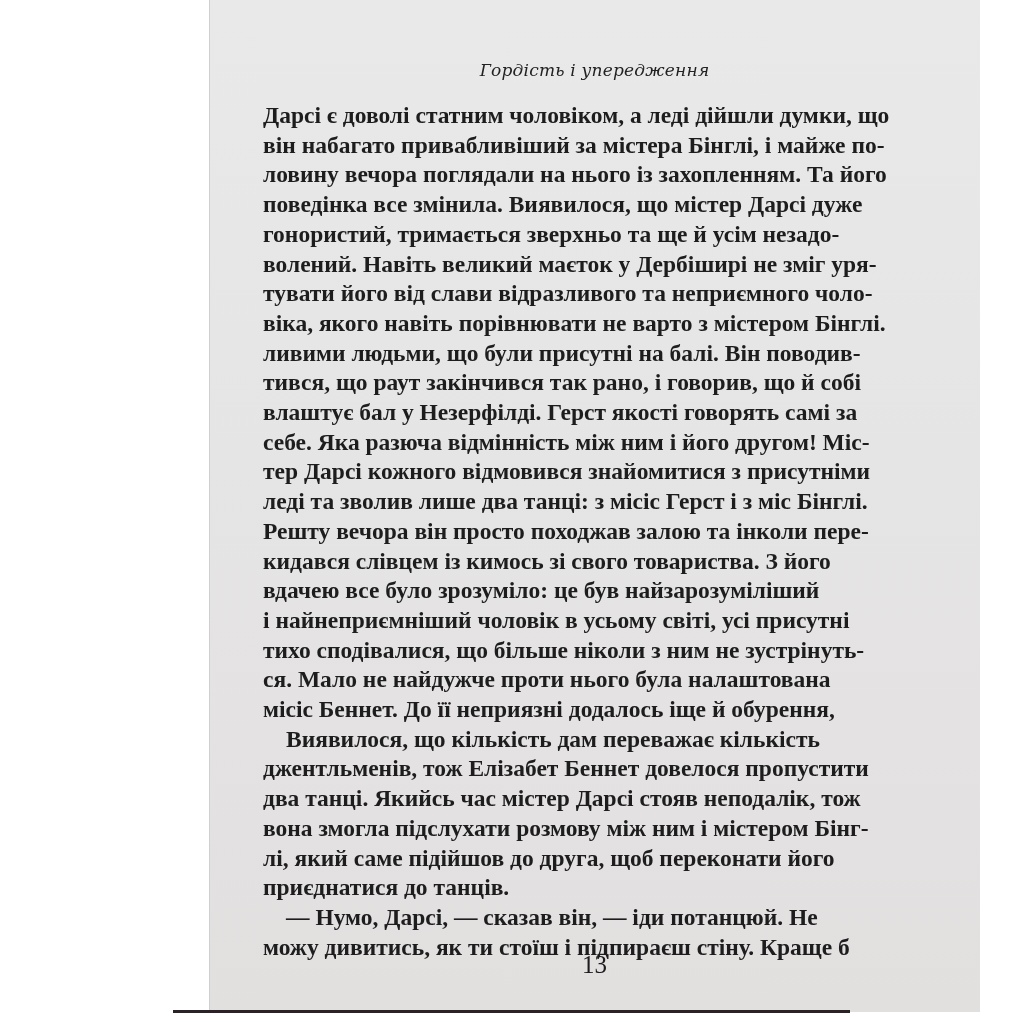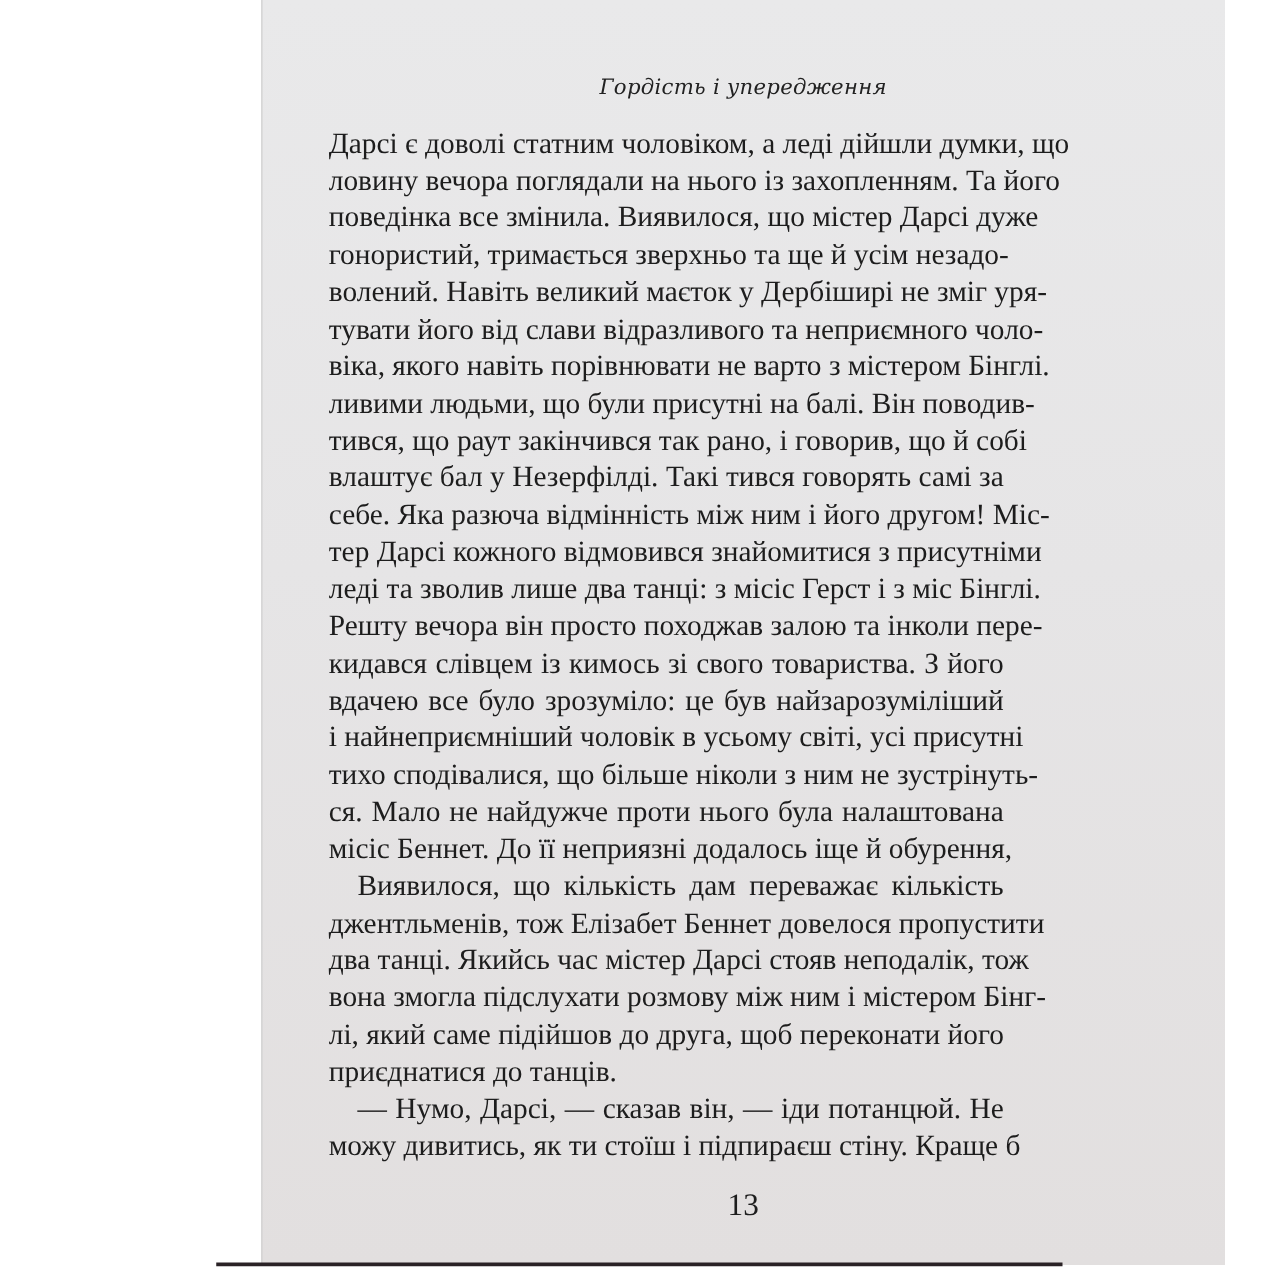--- a/index.html
+++ b/index.html
@@ -20,50 +20,51 @@
   .running-head {
     position:absolute; left:0; right:0; top:60px; text-align:center;
     font-family:"DejaVu Serif", serif; font-style:italic; font-size:17px; color:#222;
     letter-spacing:0.2px;
   }
   .text-block {
     position:absolute; left:54px; top:101px; width:540px;
     font-size:23.5px; line-height:29.7px; color:#1d1d1d;
     text-align:justify;
   }
-  .para { margin:0; text-indent:0; }
+  .para { margin:0; text-indent:0;font-weight:bold; }
   .line { display:block; text-align:justify; text-align-last:justify; white-space:nowrap; }
   .line.last { text-align-last:left; }
   .page-number {
     position:absolute; left:0; right:0; top:951px; text-align:center;
     font-size:25px; color:#1d1d1d;
   }
 </style>
 </head>
 <body>
 
 <div class="page">
   <div class="running-head">Гордість і упередження</div>
 
   <div class="text-block">
 
     <div class="para">
       <span class="line">Дарсі є доволі статним чоловіком, а леді дійшли думки, що</span>
+      <span class="line">він набагато привабливіший за містера Бінглі, і майже по-</span>
       <span class="line">ловину вечора поглядали на нього із захопленням. Та його</span>
       <span class="line">поведінка все змінила. Виявилося, що містер Дарсі дуже</span>
       <span class="line">гонористий, тримається зверхньо та ще й усім незадо-</span>
       <span class="line">волений. Навіть великий маєток у Дербіширі не зміг уря-</span>
       <span class="line">тувати його від слави відразливого та неприємного чоло-</span>
       <span class="line last">віка, якого навіть порівнювати не варто з містером Бінглі.</span>
     </div>
 
     <div class="para">
       <span class="line">ливими людьми, що були присутні на балі. Він поводив-</span>
       <span class="line">тився, що раут закінчився так рано, і говорив, що й собі</span>
-      <span class="line">влаштує бал у Незерфілді. Такі тився говорять самі за</span>
+      <span class="line">влаштує бал у Незерфілді. Герст якості говорять самі за</span>
       <span class="line">себе. Яка разюча відмінність між ним і його другом! Міс-</span>
       <span class="line">тер Дарсі кожного відмовився знайомитися з присутніми</span>
       <span class="line">леді та зволив лише два танці: з місіс Герст і з міс Бінглі.</span>
       <span class="line">Решту вечора він просто походжав залою та інколи пере-</span>
       <span class="line">кидався слівцем із кимось зі свого товариства. З його</span>
       <span class="line">вдачею все було зрозуміло: це був найзарозуміліший</span>
       <span class="line">і найнеприємніший чоловік в усьому світі, усі присутні</span>
       <span class="line">тихо сподівалися, що більше ніколи з ним не зустрінуть-</span>
       <span class="line">ся. Мало не найдужче проти нього була налаштована</span>
       <span class="line">місіс Беннет. До її неприязні додалось іще й обурення,</span>

